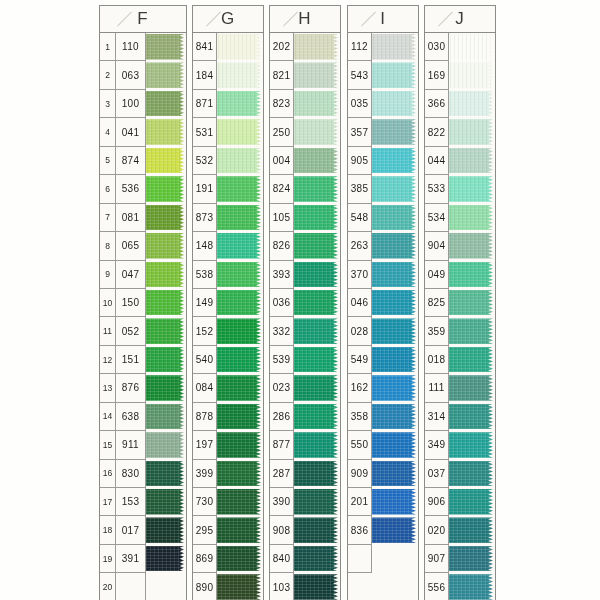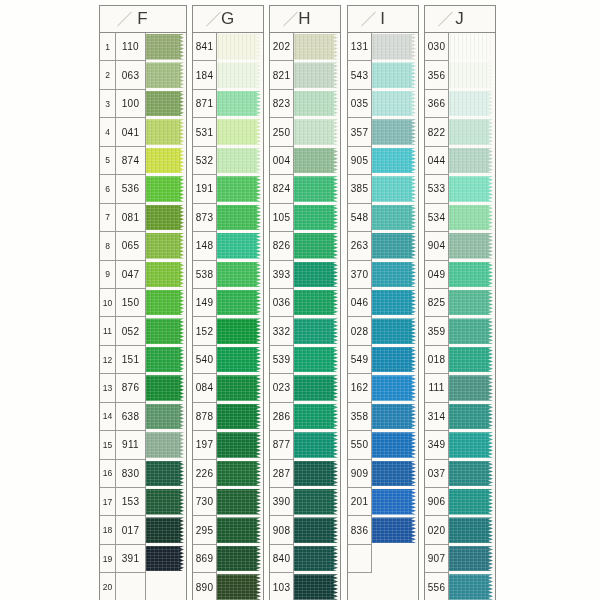--- a/index.html
+++ b/index.html
@@ -302,21 +302,21 @@
           <div class="swatch" style="background-color: rgb(17, 126, 55);"></div>
         </div>
       </div>
       <div class="rowline">
         <div class="codecell">197</div>
         <div class="swatchcell">
           <div class="swatch" style="background-color: rgb(20, 116, 53);"></div>
         </div>
       </div>
       <div class="rowline">
-        <div class="codecell">226</div>
+        <div class="codecell">399</div>
         <div class="swatchcell">
           <div class="swatch" style="background-color: rgb(30, 110, 53);"></div>
         </div>
       </div>
       <div class="rowline">
         <div class="codecell">730</div>
         <div class="swatchcell">
           <div class="swatch" style="background-color: rgb(31, 98, 49);"></div>
         </div>
       </div>
@@ -464,21 +464,21 @@
           <div class="swatch" style="background-color: rgb(19, 61, 57);"></div>
         </div>
       </div>
     </div>
     <div class="panel panel-std" style="left: 347px; width: 72px;">
       <div class="panel-header">
         <div class="scratch"></div>
         <span class="panel-letter">I</span>
       </div>
       <div class="rowline">
-        <div class="codecell">131</div>
+        <div class="codecell">112</div>
         <div class="swatchcell">
           <div class="swatch" style="background-color: rgb(213, 217, 213);"></div>
         </div>
       </div>
       <div class="rowline">
         <div class="codecell">543</div>
         <div class="swatchcell">
           <div class="swatch" style="background-color: rgb(169, 223, 215);"></div>
         </div>
       </div>
@@ -588,21 +588,21 @@
         <div class="scratch"></div>
         <span class="panel-letter">J</span>
       </div>
       <div class="rowline">
         <div class="codecell">030</div>
         <div class="swatchcell">
           <div class="swatch" style="background-color: rgb(251, 251, 248);"></div>
         </div>
       </div>
       <div class="rowline">
-        <div class="codecell">356</div>
+        <div class="codecell">169</div>
         <div class="swatchcell">
           <div class="swatch" style="background-color: rgb(246, 248, 242);"></div>
         </div>
       </div>
       <div class="rowline">
         <div class="codecell">366</div>
         <div class="swatchcell">
           <div class="swatch" style="background-color: rgb(222, 240, 233);"></div>
         </div>
       </div>

